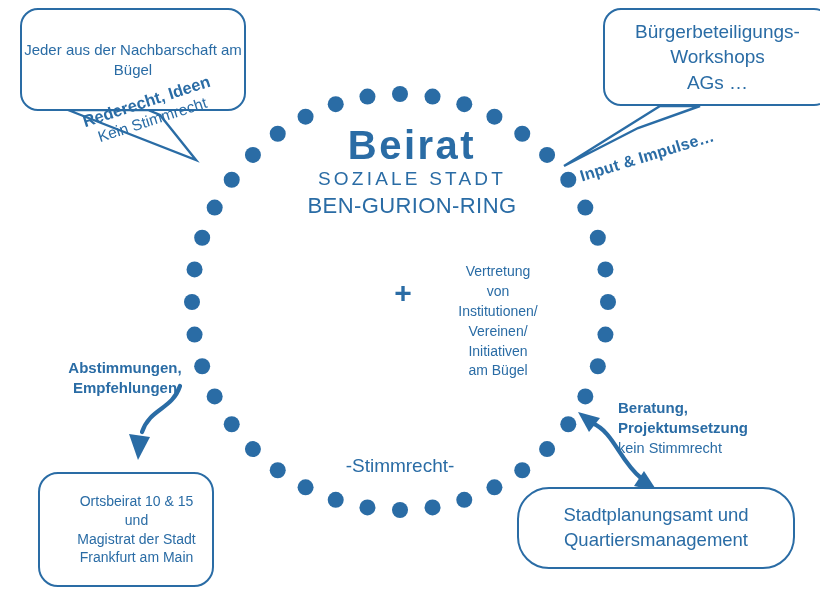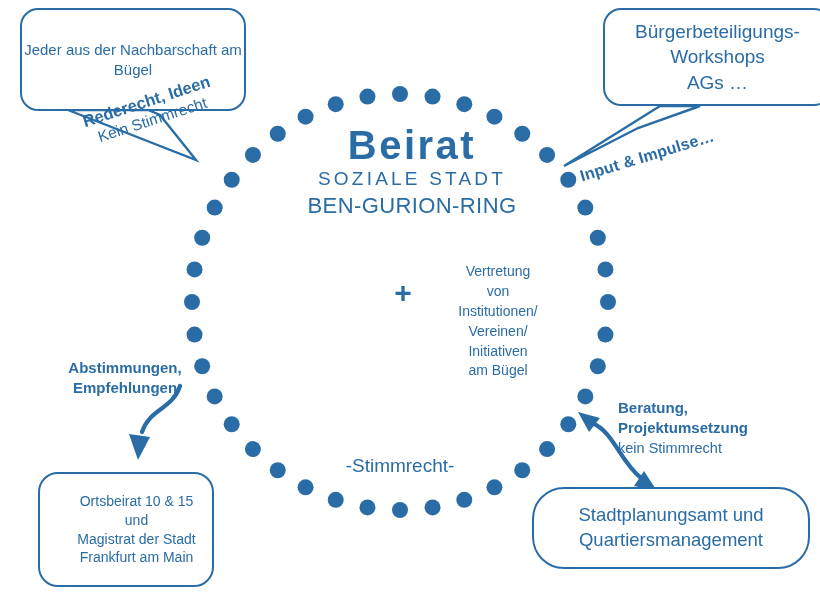--- a/index.html
+++ b/index.html
@@ -25,21 +25,21 @@
     border-radius:18px;
     background:#ffffff;
     display:flex;align-items:center;justify-content:center;
     text-align:center;
     color:#2a6ca5;
     z-index:4;
   }
   #bubble-neighbourhood{left:20px;top:8px;width:226px;height:103px;font-size:15px;line-height:1.32;}
   #bubble-workshops{left:603px;top:8px;width:229px;height:98px;font-size:19px;line-height:1.32;}
   #box-ortsbeirat{left:38px;top:472px;width:176px;height:115px;font-size:14px;line-height:1.35;border-radius:20px;padding-left:21px;}
-  #box-stadtplanung{left:532px;top:487px;width:278px;height:82px;font-size:18.5px;line-height:1.35;border-radius:32px;}
+  #box-stadtplanung{left:517px;top:487px;width:278px;height:82px;font-size:18.5px;line-height:1.35;border-radius:32px;}
 
   
   .rot-label{position:absolute;z-index:5;color:#2a6ca5;white-space:nowrap;}
   #label-rederecht{left:80px;top:112px;transform:rotate(-18deg);transform-origin:left top;text-align:center;}
   #label-rederecht .l1{font-weight:bold;font-size:16.5px;line-height:1.22;}
   #label-rederecht .l2{font-weight:normal;font-size:15.5px;line-height:1.25;}
   #label-input{left:578px;top:168px;transform:rotate(-17deg);transform-origin:left top;}
   #label-input .l1{font-weight:bold;font-size:16px;letter-spacing:.2px;}
 
   

